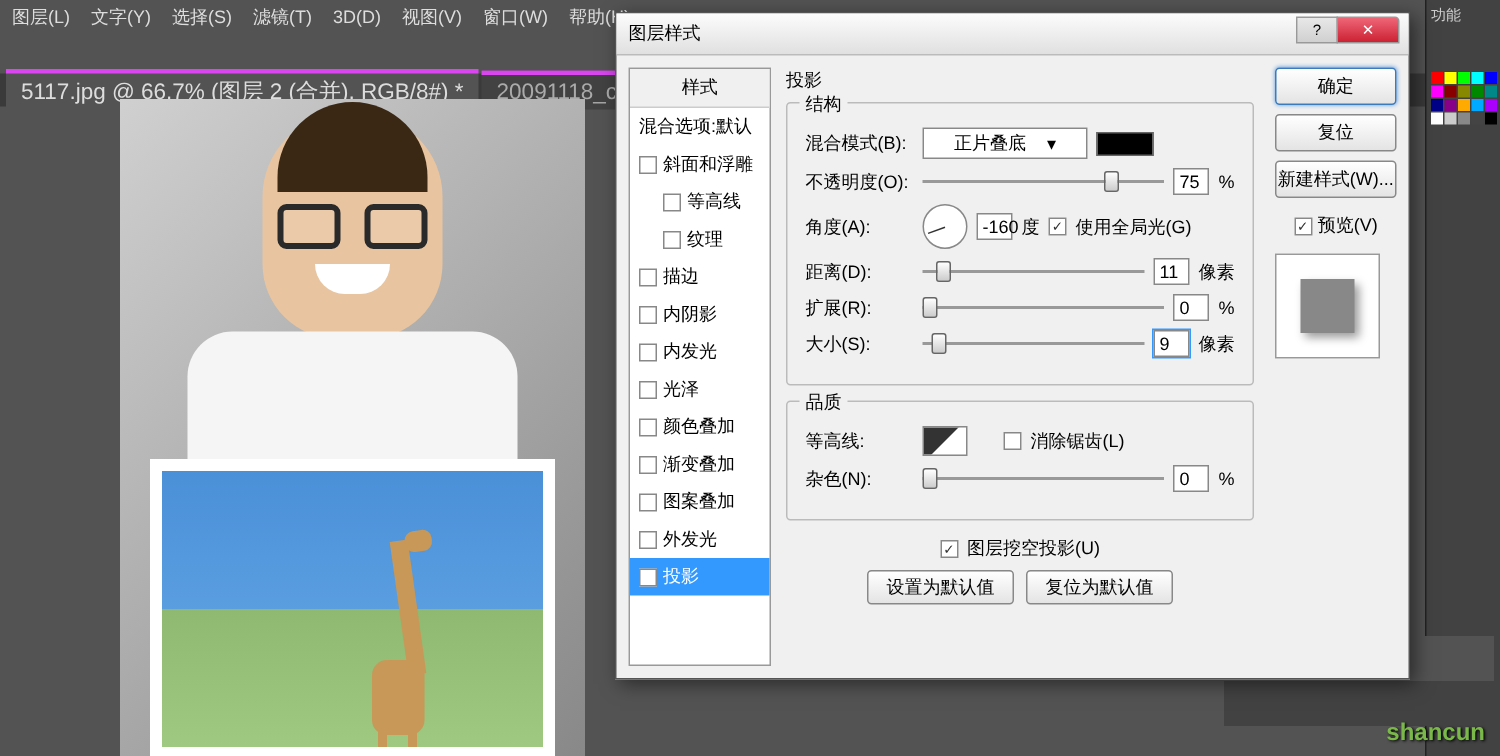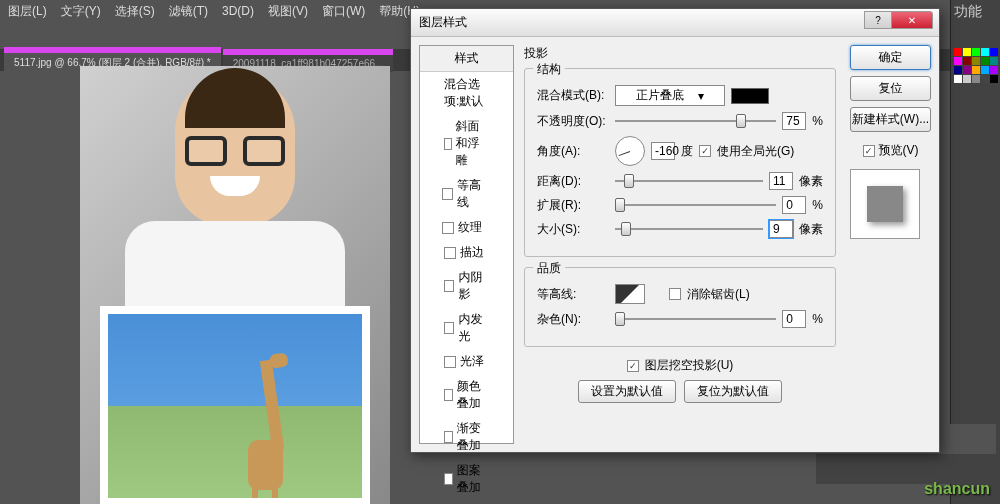--- a/index.html
+++ b/index.html
@@ -1,21 +1,21 @@
 <!DOCTYPE html>
 <html><head>
 <meta charset="utf-8">
 <style>
 *{margin:0;padding:0;box-sizing:border-box;font-family:"Microsoft YaHei",sans-serif;font-size:12px}
 body{background:#535353;width:1000px;height:504px;overflow:hidden;position:relative}
 .menubar{background:#535353;color:#ddd;height:22px;display:flex;align-items:center;padding:0 8px;gap:14px}
 .menubar span{cursor:default}
 .toolbar-hint{color:#ccc;text-align:center;padding:6px 0;font-size:11px}
 .tabbar{background:#3a3a3a;height:22px;display:flex;align-items:center;padding-left:4px;gap:2px}
-.tab{background:#535353;color:#ddd;padding:3px 10px;border-top:6px solid #d946ef;font-size:10px}
+.tab{background:#535353;color:#ddd;padding:3px 10px;border-top:3px solid #d946ef;font-size:15px}
 .tab.dim{background:#424242;color:#aaa}
 .photo{position:absolute;top:66px;left:80px;width:310px;height:440px;background:linear-gradient(135deg,#d0d0d0,#888);display:flex;align-items:flex-end;justify-content:center}
 .person{position:absolute;top:10px;left:50%;transform:translateX(-50%);width:220px;height:260px}
 .head{width:120px;height:150px;background:#e8c5a0;border-radius:55px 55px 50px 50px;margin:0 auto;position:relative}
 .hair{position:absolute;top:-8px;left:10px;right:10px;height:60px;background:#3a2815;border-radius:50px 50px 0 0}
 .glasses{position:absolute;top:60px;left:10px;right:10px;height:30px;display:flex;justify-content:space-between}
 .lens{width:42px;height:30px;border:4px solid #2a2a2a;border-radius:6px;background:rgba(255,255,255,.1)}
 .mouth{position:absolute;bottom:30px;left:35px;right:35px;height:20px;background:#fff;border-radius:0 0 25px 25px}
 .shirt{width:220px;height:120px;background:#f5f5f5;border-radius:30px 30px 0 0;margin:0 auto;position:relative;top:-5px}
 .held-photo{position:absolute;bottom:0;left:20px;right:20px;height:200px;background:linear-gradient(#4a90d8 0%,#5a9ee0 50%,#8fb870 50%,#9fc880 100%);border:8px solid #fff}
@@ -26,21 +26,21 @@
 .g-leg{position:absolute;bottom:-8px;width:6px;height:25px;background:#c89858}
 
 .dialog{position:absolute;top:8px;left:410px;width:530px;height:445px;background:#f0f0f0;border:1px solid #555;box-shadow:3px 3px 12px rgba(0,0,0,.5)}
 .dlg-title{background:linear-gradient(#fcfcfc,#e0e0e0);height:28px;display:flex;align-items:center;padding:0 8px;border-bottom:1px solid #bbb;position:relative}
 .winbtns{position:absolute;right:6px;top:2px;display:flex}
 .winbtn{width:28px;height:18px;background:linear-gradient(#e8e8e8,#d0d0d0);border:1px solid #999;display:flex;align-items:center;justify-content:center;font-size:10px;margin-left:-1px}
 .winbtn.close{background:linear-gradient(#e67,#c23);color:#fff;width:42px;border-radius:0 3px 0 0}
 .dlg-body{display:flex;height:calc(100% - 28px);padding:8px}
 .style-list{width:95px;border:1px solid #999;background:#fff}
 .style-head{background:#f0f0f0;text-align:center;padding:4px;border-bottom:1px solid #ccc}
-.style-item{padding:4px 24px;display:flex;align-items:center;gap:4px}
+.style-item{padding:4px 6px;display:flex;align-items:center;gap:4px}
 .style-item.sub{padding-left:22px}
 .style-item.sel{background:#3399ff;color:#fff}
 .cb{width:12px;height:12px;border:1px solid #888;background:#fff;display:inline-block}
 .cb.checked::after{content:"✓";font-size:9px;color:#333;display:block;line-height:10px;text-align:center}
 .cb.checked.blue::after{color:#fff}
 
 .mid{flex:1;padding:0 10px}
 .grp{border:1px solid #bbb;border-radius:3px;padding:10px 12px 12px;margin-bottom:10px;position:relative}
 .grp-title{position:absolute;top:-8px;left:8px;background:#f0f0f0;padding:0 4px}
 .row{display:flex;align-items:center;margin:6px 0;gap:6px}
@@ -110,21 +110,21 @@
           <div class="g-head"></div>
         </div>
       <div class="g-body"></div>
       <div class="g-leg" style="left:4px"></div>
       <div class="g-leg" style="left:24px"></div>
     </div>
   </div>
 </div>
 
 <div class="right-panel">
-  <div style="color:#ccc;padding:3px;font-size:14px">功能</div>
+  <div style="color:#ccc;padding:3px;font-size:10px">功能</div>
 </div>
 <div class="swatches">
   <div class="sw" style="background:#f00"></div>
     <div class="sw" style="background:#ff0"></div>
     <div class="sw" style="background:#0f0"></div>
     <div class="sw" style="background:#0ff"></div>
     <div class="sw" style="background:#00f"></div>
   <div class="sw" style="background:#f0f"></div>
     <div class="sw" style="background:#800"></div>
     <div class="sw" style="background:#880"></div>

